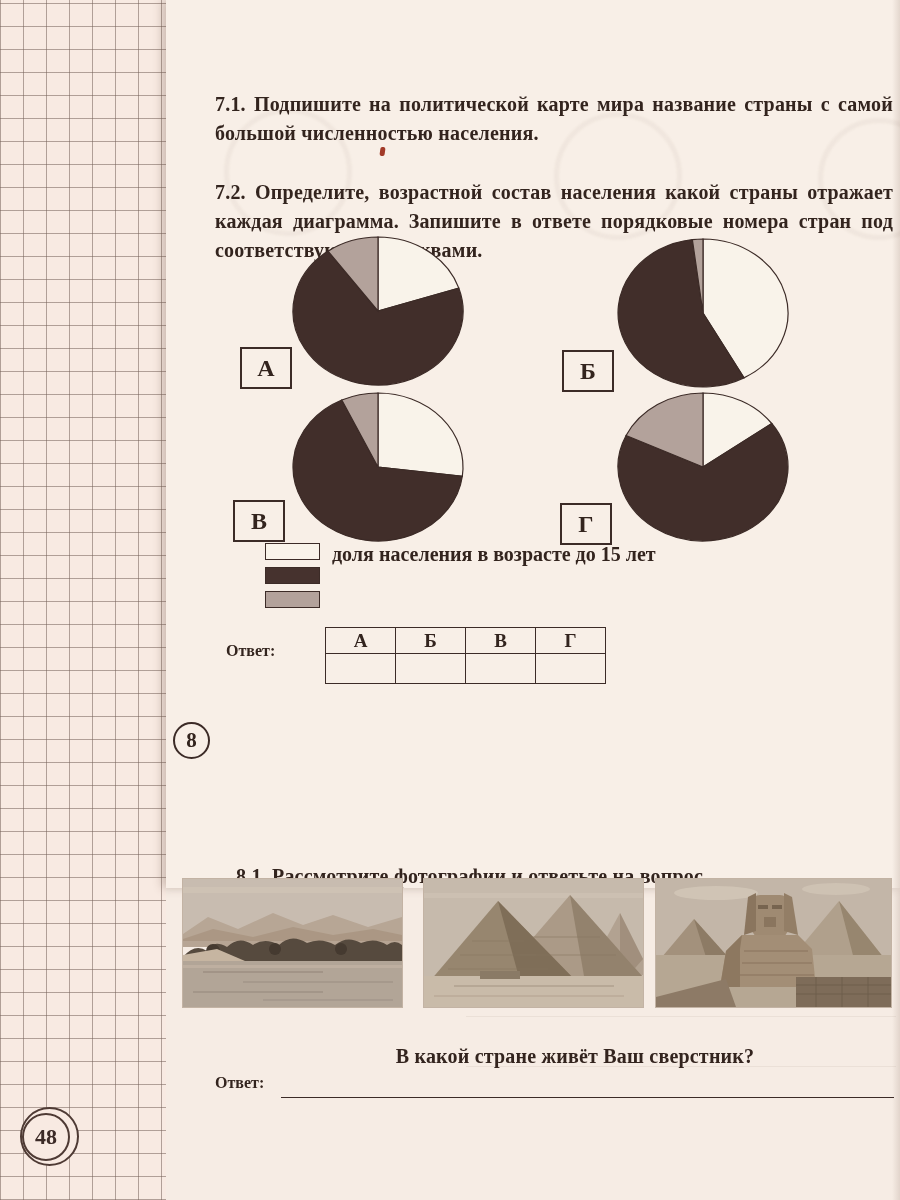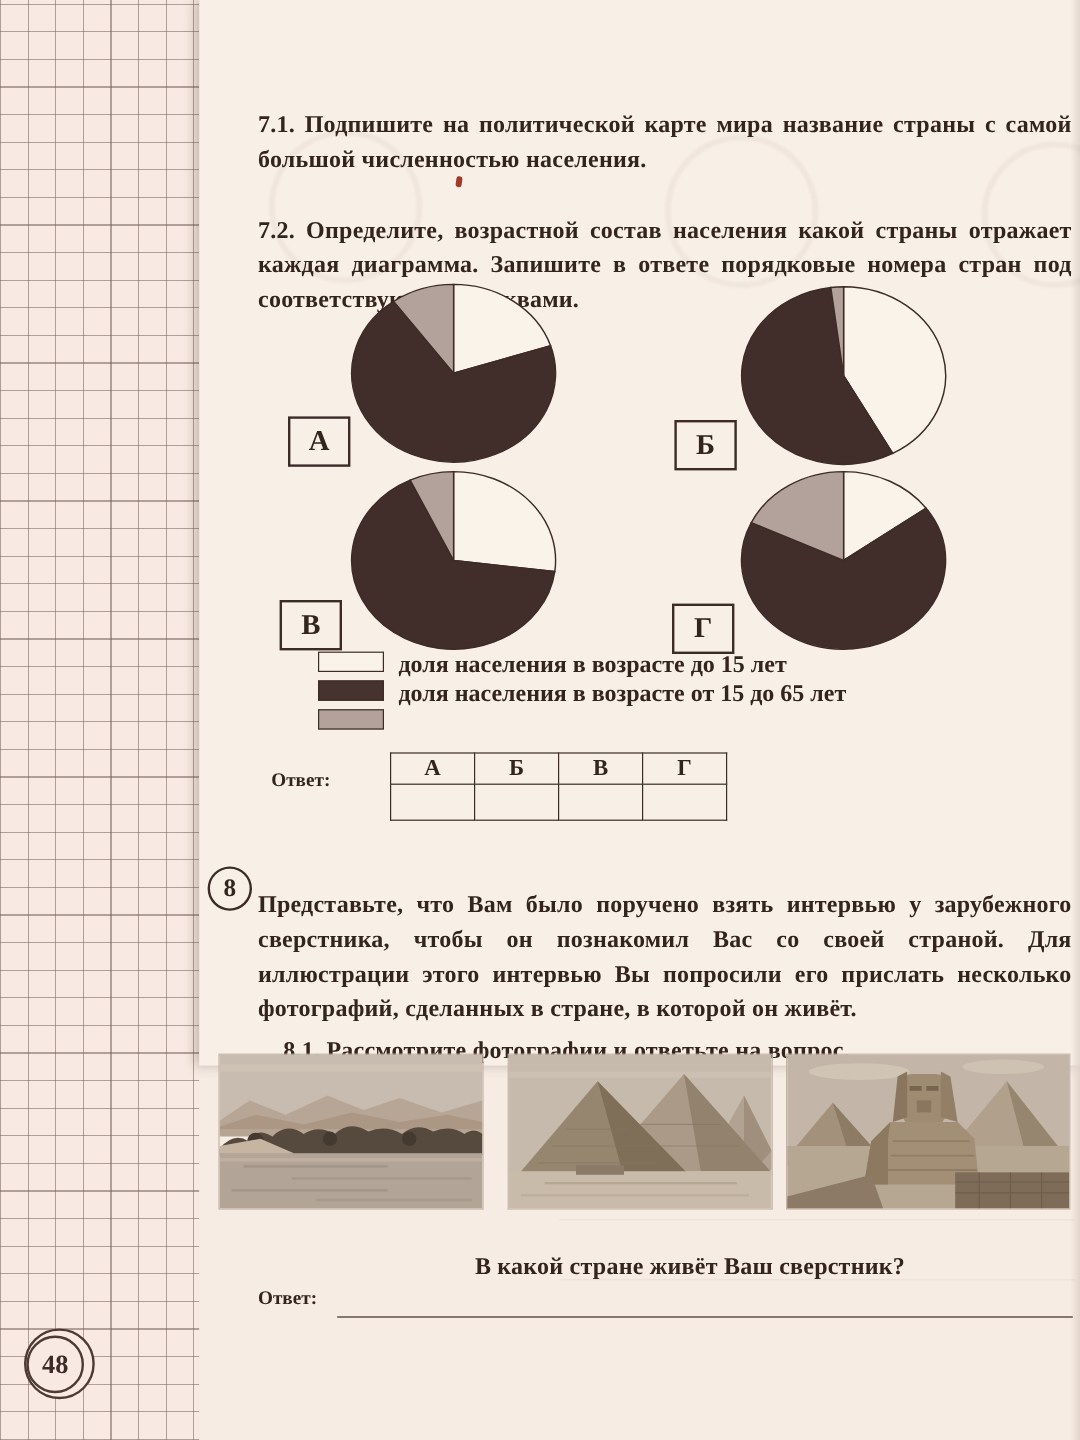--- a/index.html
+++ b/index.html
@@ -144,21 +144,20 @@
     <span>Г</span>
   </div>
 
   <div class="legend">
     <div class="legend-row">
       <span class="swatch" style="background: rgb(249, 243, 234);"></span>
       <span class="legend-label">доля населения в возрасте до 15 лет</span>
     </div>
     <div class="legend-row">
       <span class="swatch" style="background: rgb(70, 50, 46);"></span>
-      <span class="legend-label">доля населения в возрасте от 15 до 65 лет</span>
     </div>
     <div class="legend-row">
       <span class="swatch" style="background: rgb(179, 162, 155);"></span>
     </div>
   </div>
 
   <div class="answer-label" style="left:60px;top:642px;">Ответ:</div>
   <table class="answer">
     <tbody>
         <tr class="hdr">
@@ -172,21 +171,20 @@
       <td></td>
       <td></td>
       <td></td>
     </tr>
   </tbody>
     </table>
 
   <div class="tasknum">
     <span>8</span>
   </div>
-  <p class="para" style="top:720px;">Представьте, что Вам было поручено взять интервью у зарубежного сверстника, чтобы он познакомил Вас со своей страной. Для иллюстрации этого интервью Вы попросили его прислать несколько фотографий, сделанных в стране, в которой он живёт.</p>
 
   <p class="para single-line" style="top:842px;">8.1. Рассмотрите фотографии и ответьте на вопрос.</p>
 
   <div class="photo" style="left:16px;width:221px;">
     <svg width="219" height="128" viewBox="0 0 219 128">
       <rect x="0" y="0" width="219" height="60" fill="#c8bcb0"></rect>
       <rect x="0" y="8" width="219" height="6" fill="#d2c6b8" opacity=".6"></rect>
       <polygon points="0,55 25,38 55,50 90,34 120,46 150,36 185,48 219,38 219,62 0,62" fill="#b7a695"></polygon>
       <polygon points="0,60 30,50 70,58 110,48 150,56 190,50 219,56 219,68 0,68" fill="#a7947f" opacity=".8"></polygon>
       <path d="M0,78 Q12,64 24,72 Q30,60 44,68 Q56,56 70,66 Q82,58 96,66 Q108,54 124,64 Q138,58 152,66 Q164,56 178,64 Q192,58 204,66 Q212,60 219,66 L219,84 L0,84 Z" fill="#564a3e"></path>

